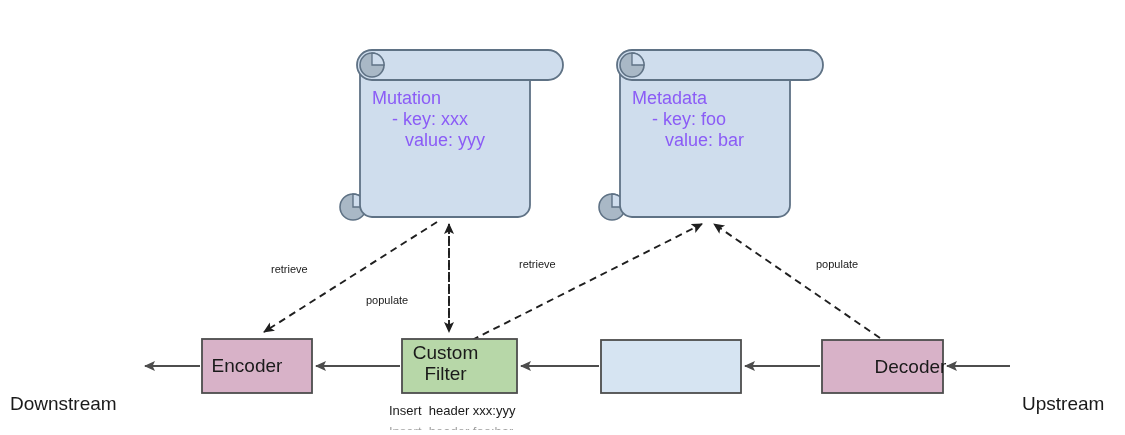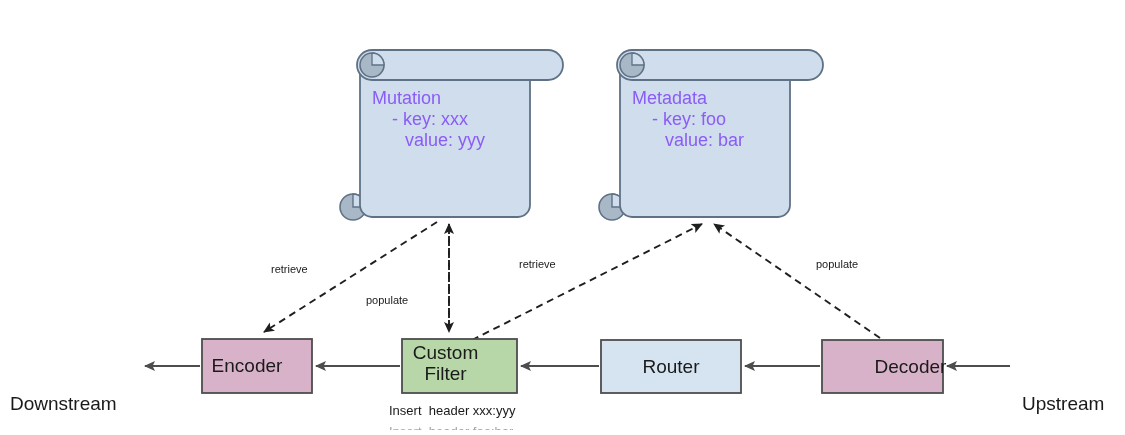--- a/index.html
+++ b/index.html
@@ -123,21 +123,20 @@
   <div class="doc-text" style="left:392px;top:106px;">- key: xxx</div>
   <div class="doc-text" style="left:405px;top:127px;">value: yyy</div>
 
   <div class="doc-text" style="left:632px;top:85px;">Metadata</div>
   <div class="doc-text" style="left:652px;top:106px;">- key: foo</div>
   <div class="doc-text" style="left:665px;top:127px;">value: bar</div>
 
   <div class="node-label" style="left:202px;top:339px;width:90px;height:54px;">Encoder</div>
   <div class="node-label" style="left:388px;top:339px;width:115px;height:48px;">Custom
 Filter</div>
-  <div class="node-label" style="left:601px;top:340px;width:140px;height:53px;">Router</div>
   <div class="node-label" style="left:822px;top:340px;width:121px;height:53px;margin-left:28px;">Decoder</div>
 
   <div class="edge-label" style="left:271px;top:263px;">retrieve</div>
   <div class="edge-label" style="left:366px;top:294px;">populate</div>
   <div class="edge-label" style="left:519px;top:258px;">retrieve</div>
   <div class="edge-label" style="left:816px;top:258px;">populate</div>
 
   <div class="side-label" style="left:10px;top:354px;">Downstream</div>
   <div class="side-label" style="left:1022px;top:354px;">Upstream</div>
 

